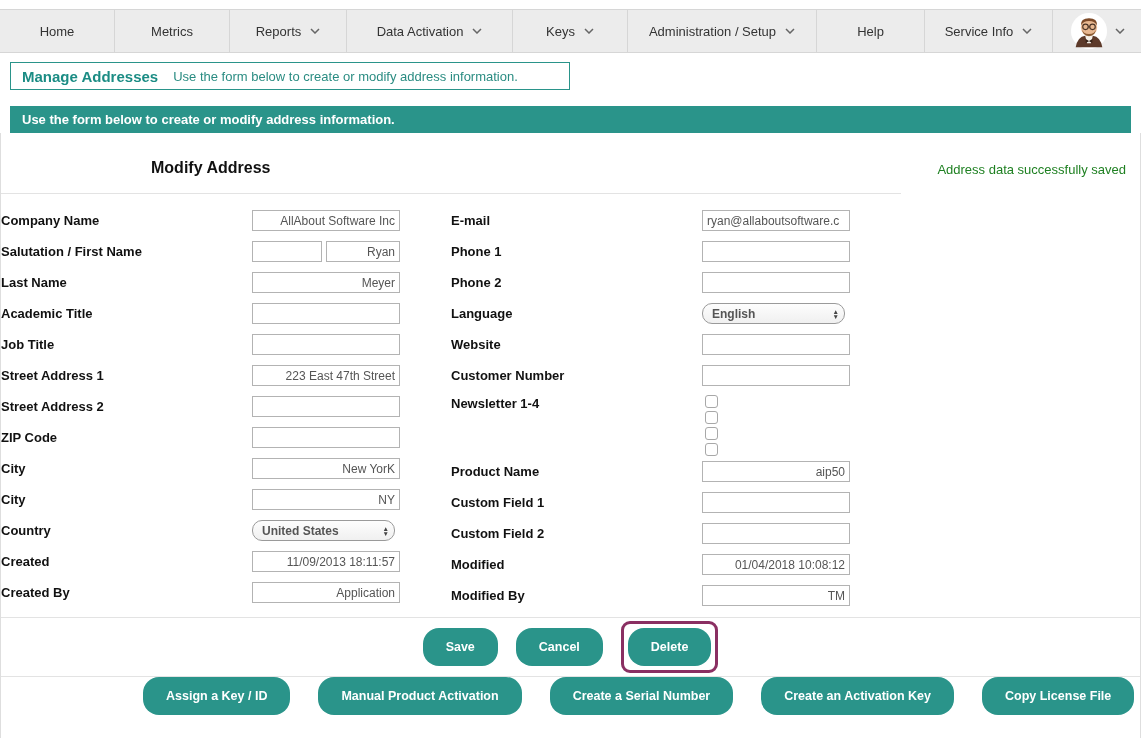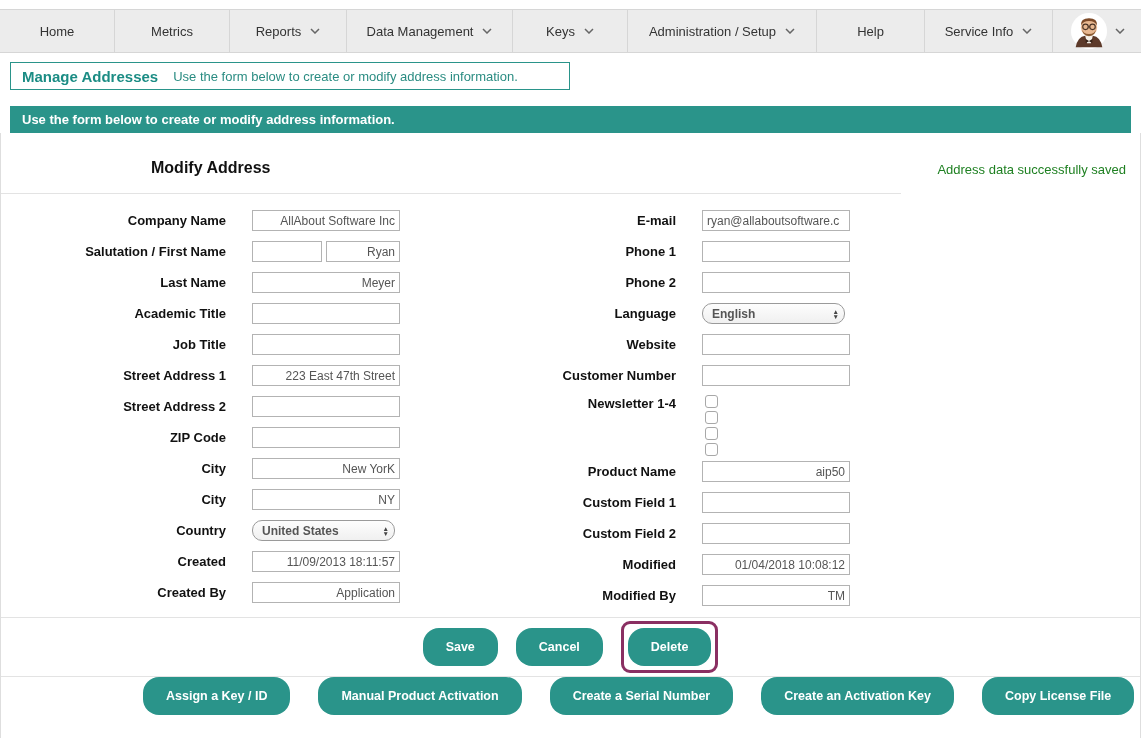--- a/index.html
+++ b/index.html
@@ -57,21 +57,21 @@
     font-size:13px; color:#1f8022;
   }
 
   
   .form-grid { display:flex; padding:11px 0 6px 0; }
   .col { width:450px; }
   .row { display:flex; align-items:center; min-height:31px; }
   .row.top { align-items:flex-start; }
   .row.top label { padding-top:5px; }
   .row label {
-    width:225px; text-align:right;
+    width:225px; 
     font-weight:bold; font-size:13px; color:#111;
   }
   .ctrl { margin-left:26px; display:flex; }
   input.txt {
     width:148px; height:21px; border:1px solid #b3b3b3; background:#fff;
     font-family:"Liberation Sans", sans-serif;
     font-size:12px; font-weight:normal; color:#555;
     text-align:right; padding:0 4px; outline:none;
   }
   input.txt.small1 { width:70px; margin-right:4px; }
@@ -126,21 +126,21 @@
   </div>
   <div class="nav-item" style="flex:0 0 117px">
     <span>Reports</span>
     <span class="chev">
         <svg width="10" height="6">
           <path d="M1 1 L5 5 L9 1" stroke="#666" fill="none" stroke-width="1.5"></path>
         </svg>
       </span>
   </div>
   <div class="nav-item" style="flex:0 0 166px">
-    <span>Data Management</span>
+    <span>Data Activation</span>
     <span class="chev">
         <svg width="10" height="6">
           <path d="M1 1 L5 5 L9 1" stroke="#666" fill="none" stroke-width="1.5"></path>
         </svg>
       </span>
   </div>
   <div class="nav-item" style="flex:0 0 115px">
     <span>Keys</span>
     <span class="chev">
         <svg width="10" height="6">

